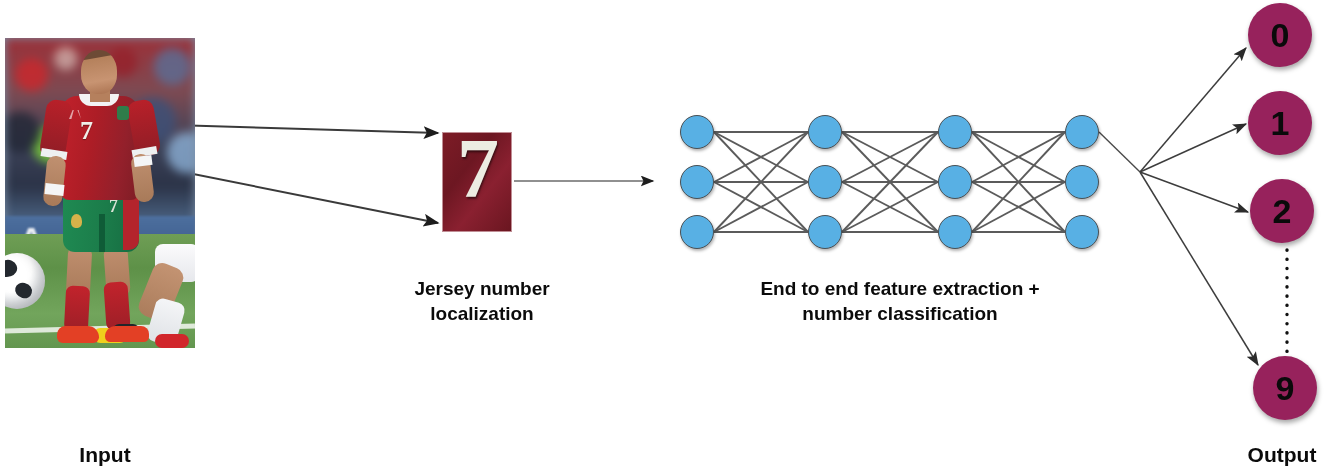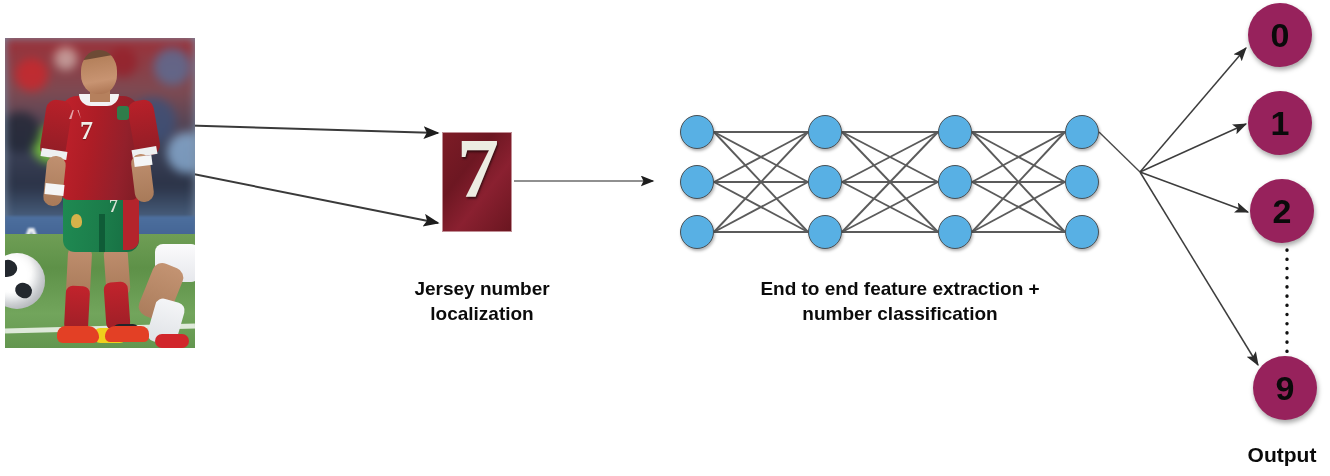--- a/index.html
+++ b/index.html
@@ -391,16 +391,17 @@
   <div class="caption" style="left:680px;top:276px;width:440px">
     <div>End to end feature extraction +</div>
     <div>number classification</div>
   </div>
 
   <div class="caption" style="left:357px;top:276px;width:250px">
     <div>Jersey number</div>
     <div>localization</div>
   </div>
 
+  <div class="endlabel" style="left:40px;top:443px;width:130px">Input</div>
 
   <div class="endlabel" style="left:1222px;top:443px;width:120px">Output</div>
 
 </div>
 
 </body></html>

